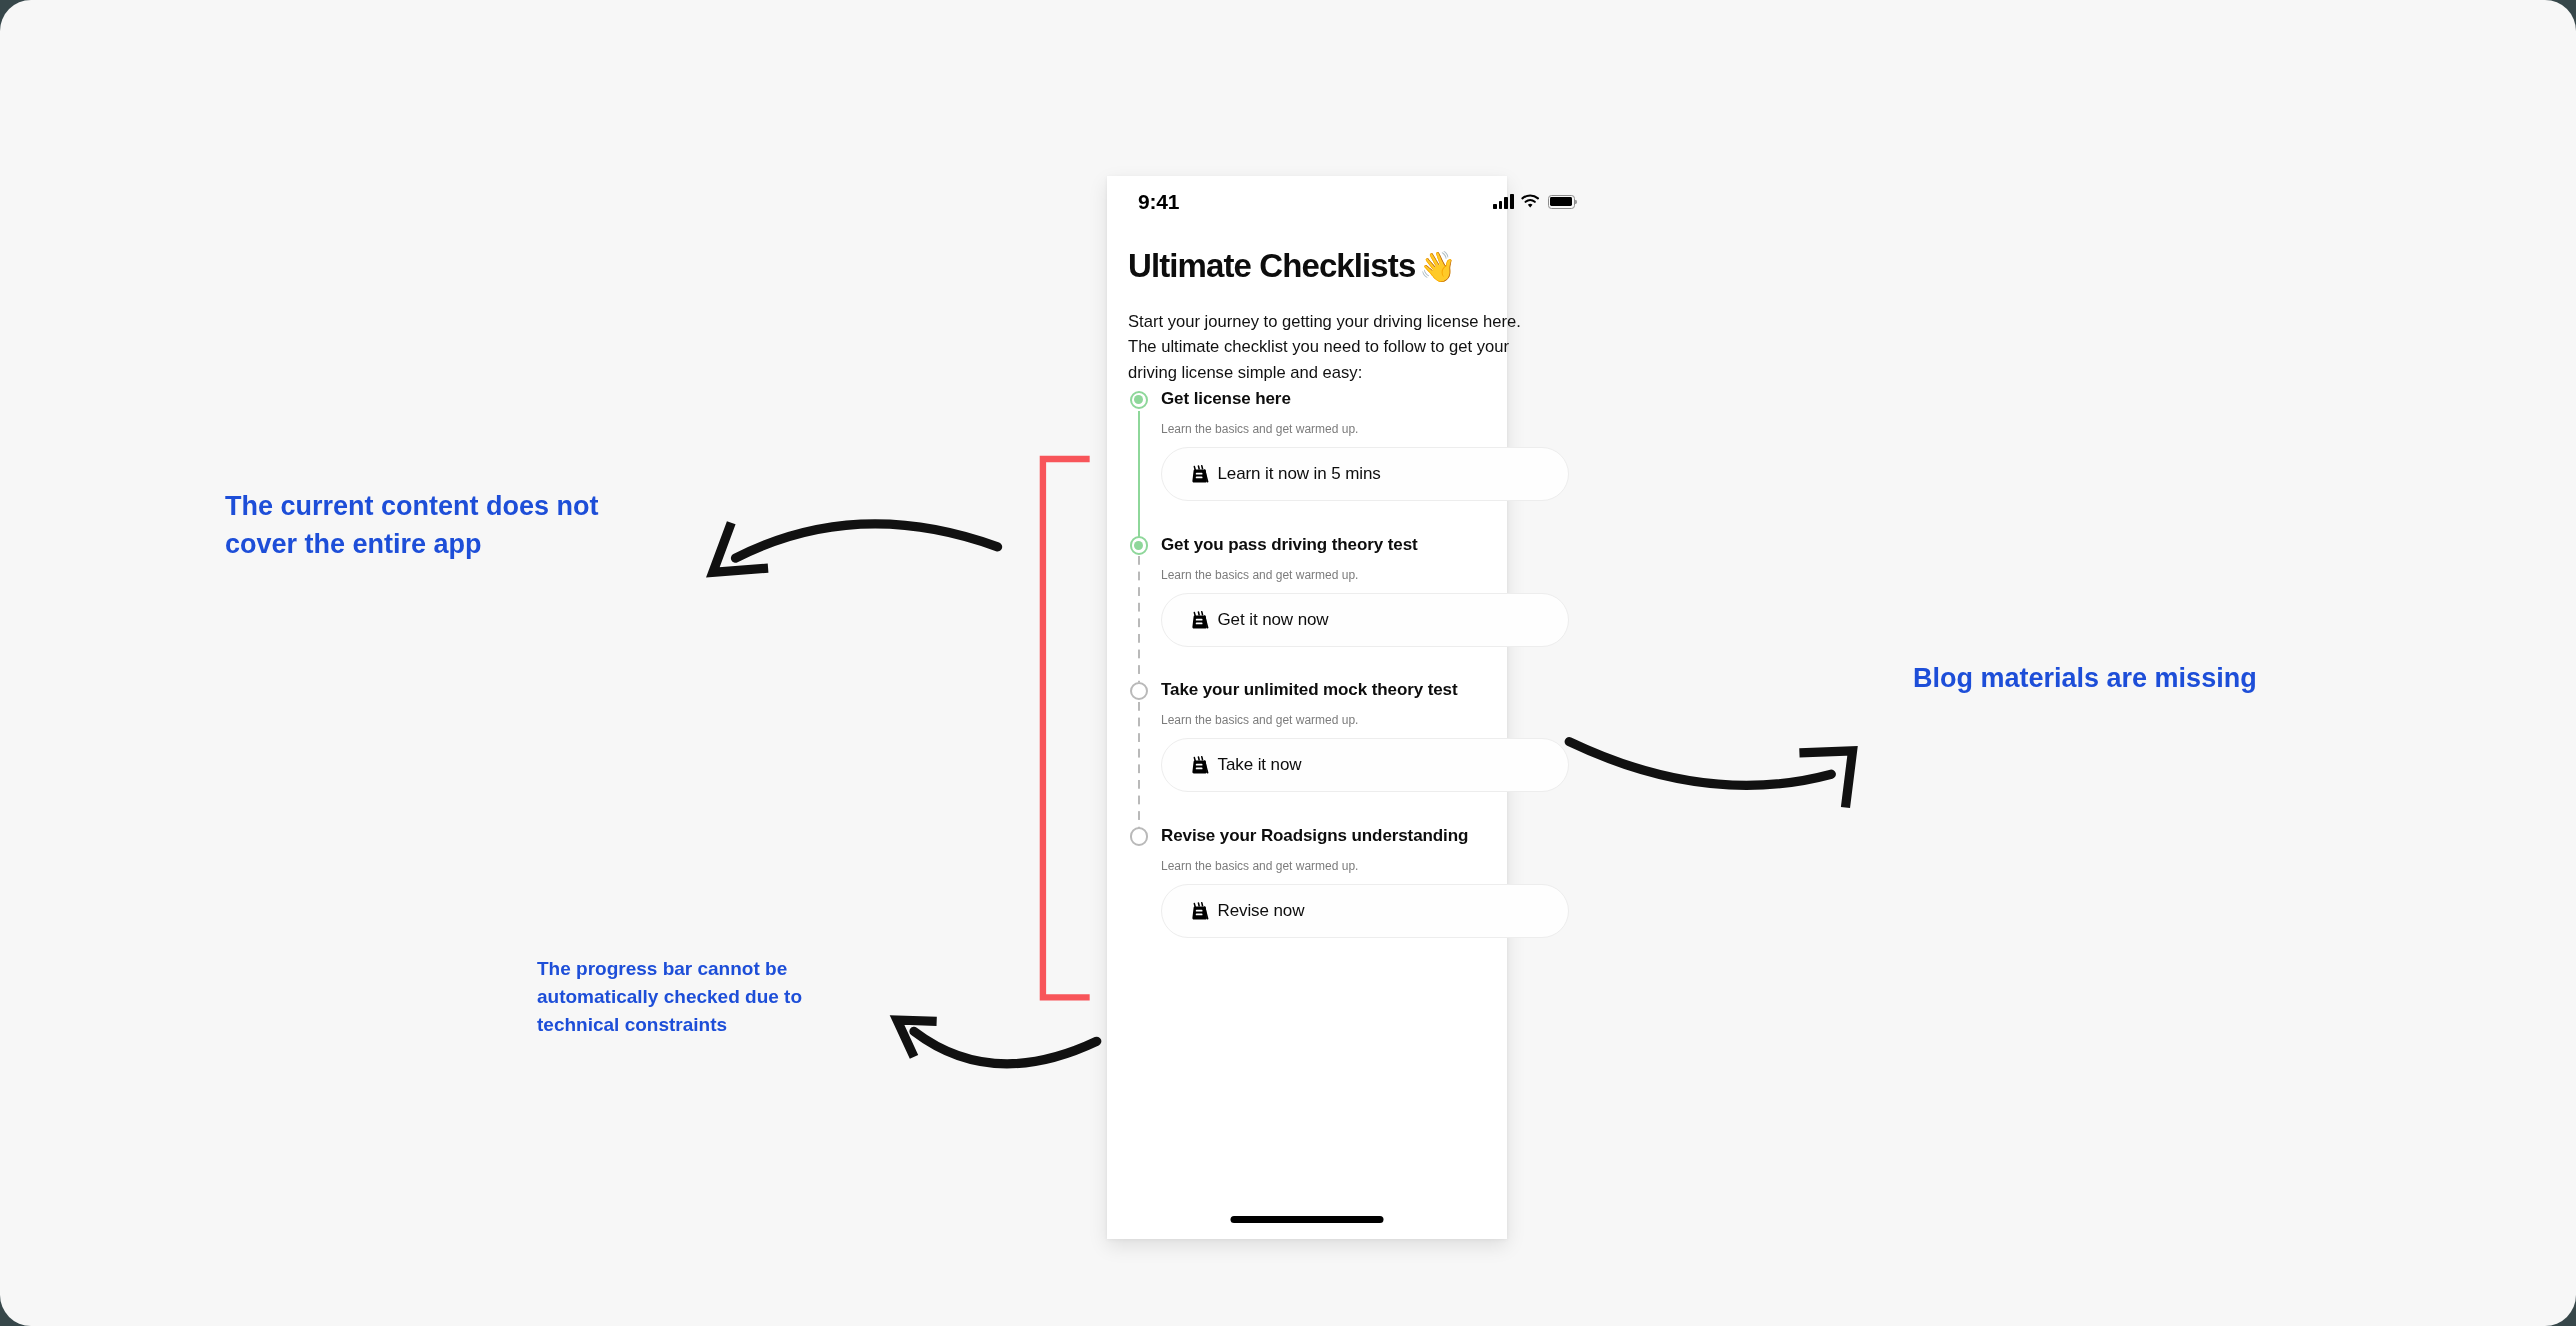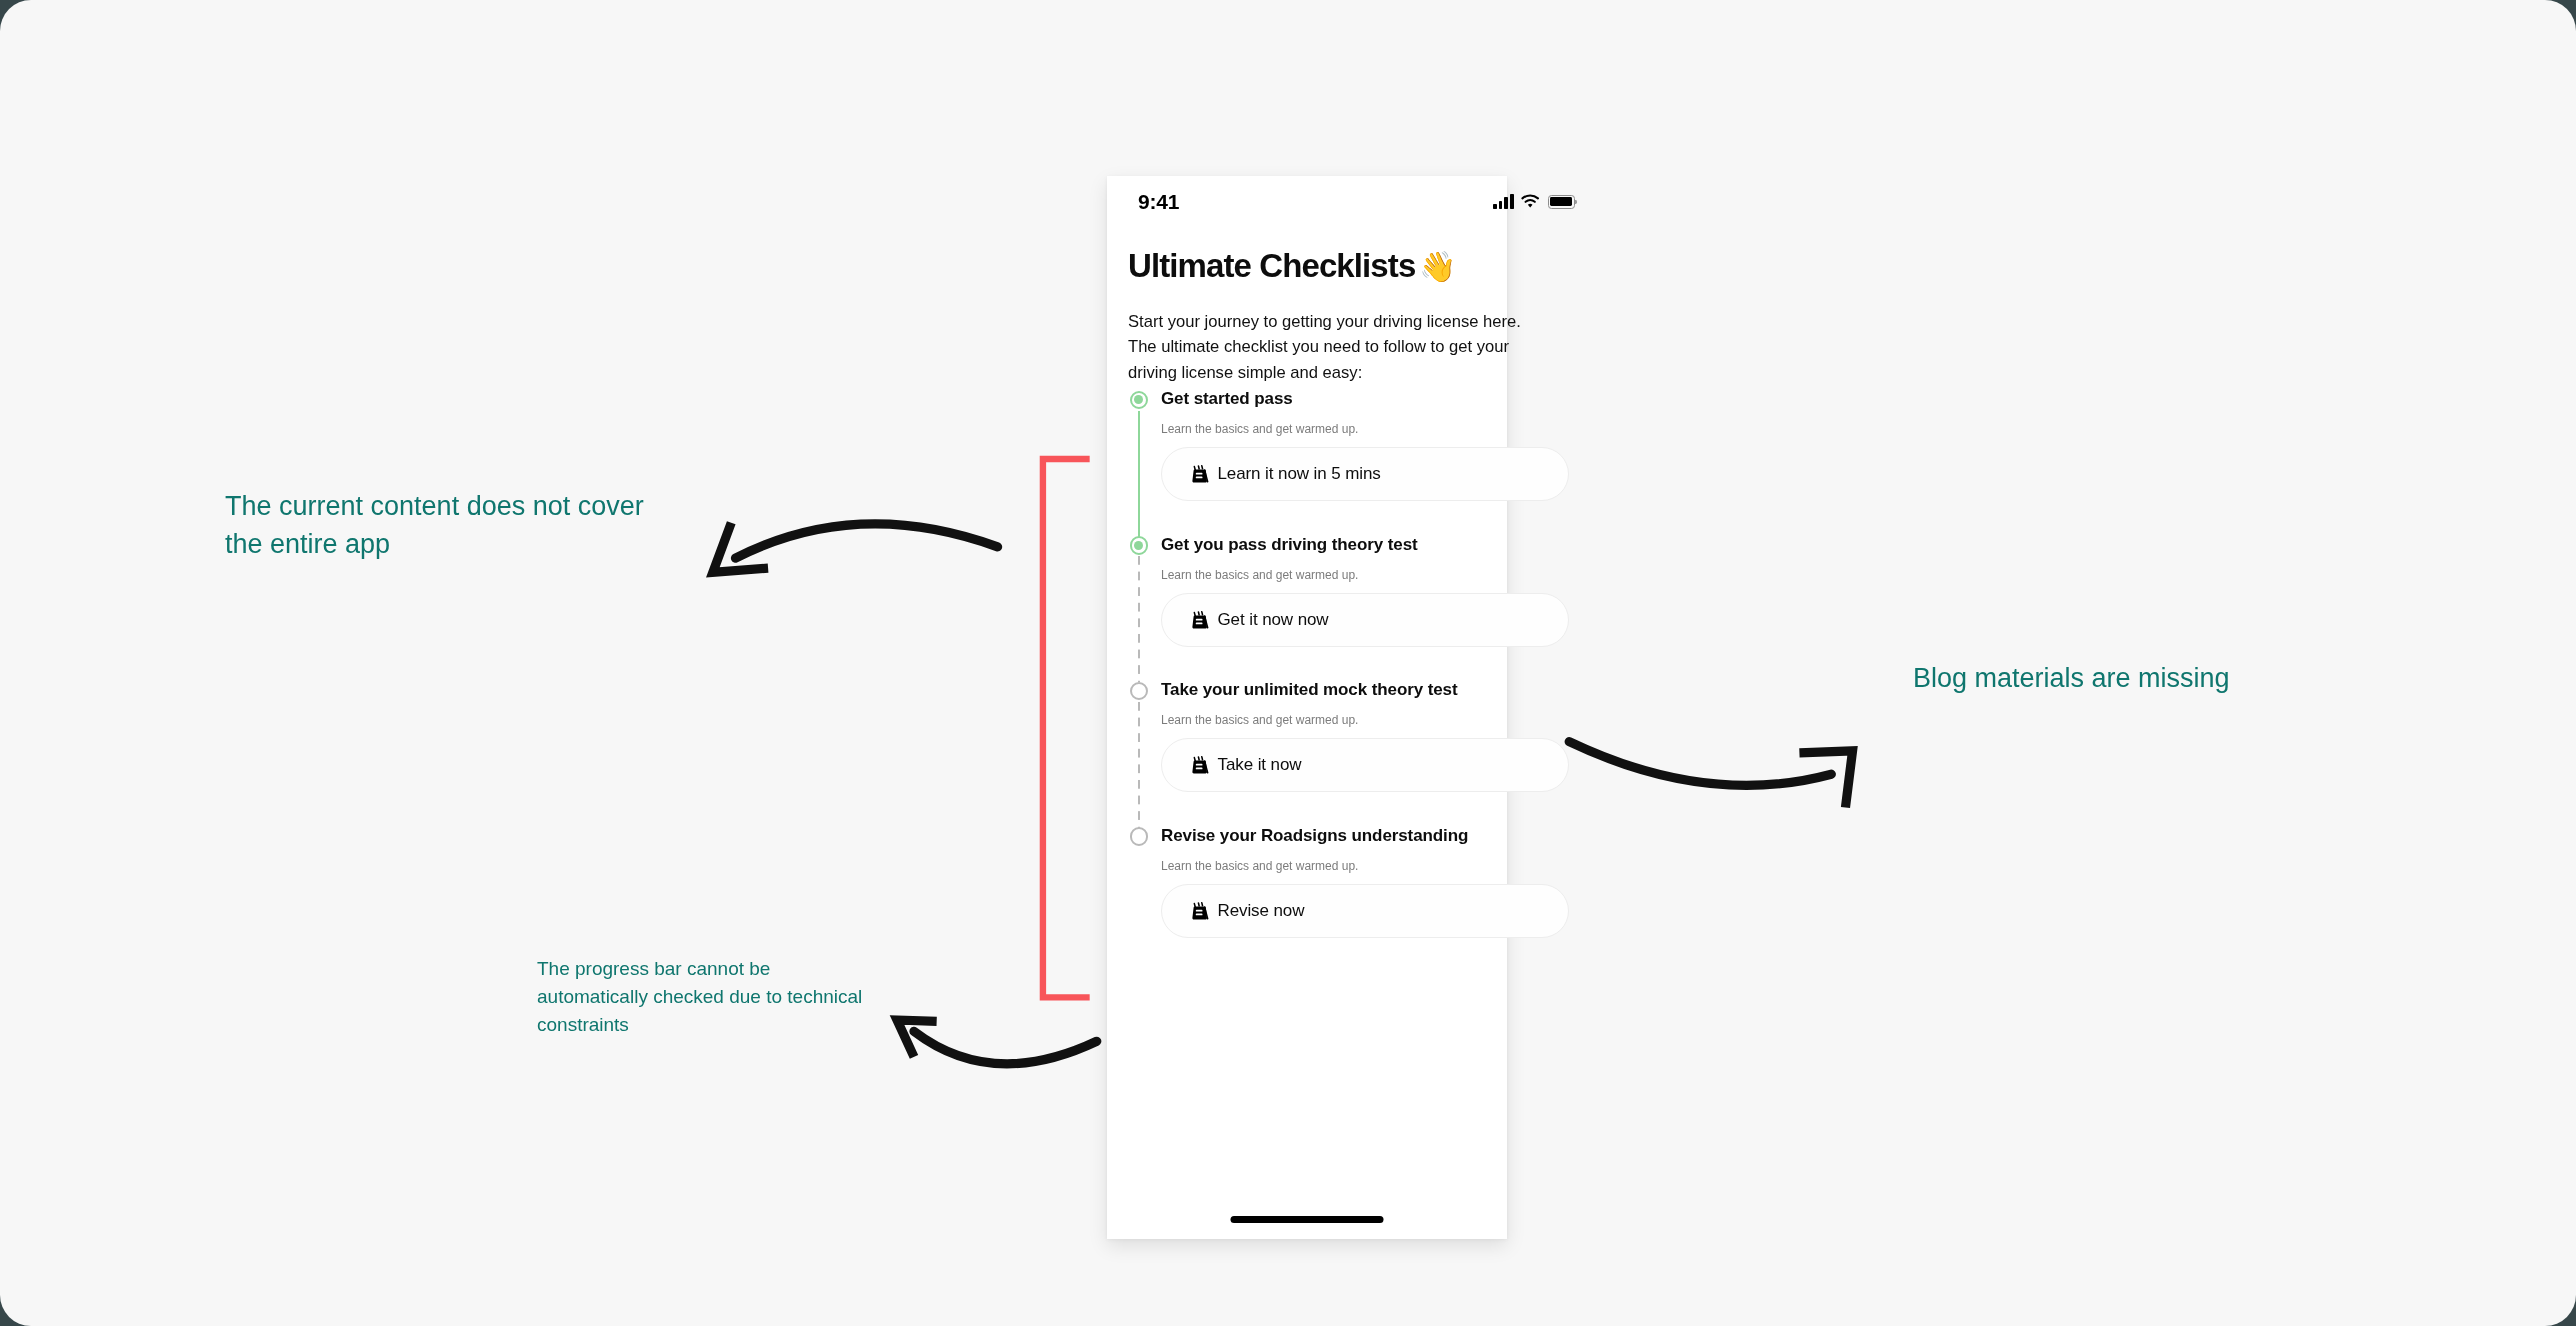--- a/index.html
+++ b/index.html
@@ -205,24 +205,24 @@
     bottom: 15.6px;
     width: 153px;
     height: 7.8px;
     border-radius: 4.3px;
     background: #000;
   }
 
   
   .note {
     position: absolute;
-    color: #0f766e;
+    color: #1d4ed8;
     font-size: 27px;
     line-height: 1.42;
-    font-weight: 400;
+    font-weight: 700;
   }
   .note.small { font-size: 19px; line-height: 1.48; }
   #note-left   { left: 225px;  top: 487px;  width: 432px; }
   #note-right  { left: 1913px; top: 659px;  width: 368px; }
   #note-bottom { left: 537px;  top: 955px; width: 340px; }
 
   .overlay {
     position: absolute;
     left: 0; top: 0;
     width: 2576px;
@@ -264,21 +264,21 @@
     </div>
     <div class="app-intro">Start your journey to getting your driving license here. The  ultimate checklist you need to follow to get your driving license simple and easy:</div>
 
     <div id="checklist">
 
       <div class="item">
         <div class="rail">
           <div class="connector solid"></div>
           <div class="dot done"></div>
         </div>
-        <div class="item-title">Get started pass</div>
+        <div class="item-title">Get license here</div>
         <div class="item-sub">Learn the basics and get warmed up.</div>
         <div class="cta">
           <span class="cta-icon">
             <svg viewBox="0 0 34 34" width="24" height="24">
               <path d="M9 6.5l1.2 4.4M14.8 5.6l1 4.3M19.5 5.2l1.1 4.4" stroke="#000" stroke-width="2.2" stroke-linecap="round" fill="none"></path>
               <path d="M7.8 10.6h15.6c1 0 1.8.8 1.9 1.8l1.6 14.4c.1 1.2-.8 2.2-2 2.2H8.2c-1.2 0-2.1-1-2-2.2l1.7-14.4c.1-1 .9-1.8 1.9-1.8z" fill="#000"></path>
               <path d="M23.6 11.5l4.3 16.4" stroke="#000" stroke-width="2.1" fill="none" stroke-linecap="round"></path>
               <rect x="11" y="15.4" width="9.6" height="2.4" rx="1.2" fill="#fff"></rect>
               <rect x="11" y="20.6" width="9.6" height="2.4" rx="1.2" fill="#fff"></rect>
             </svg>

